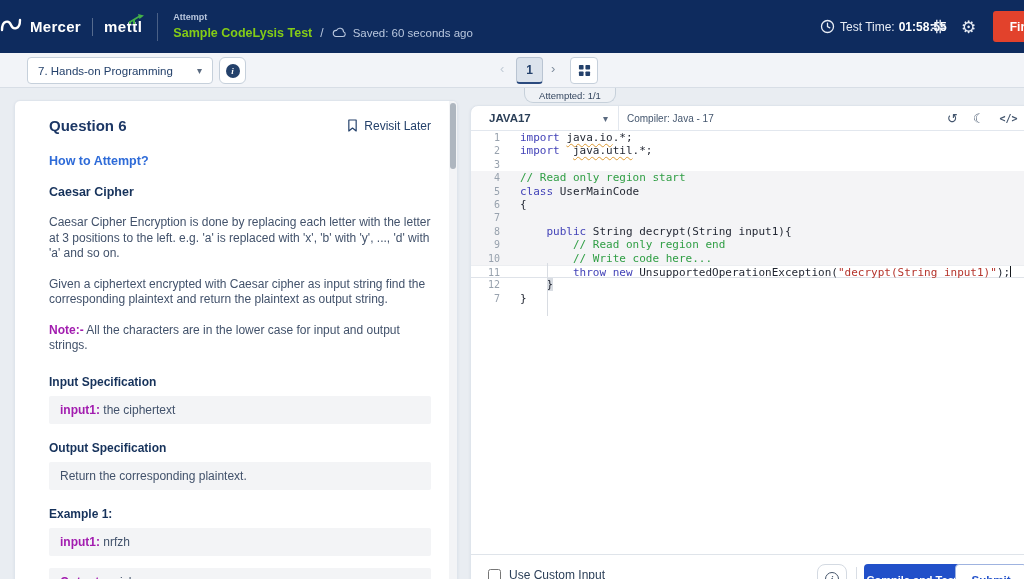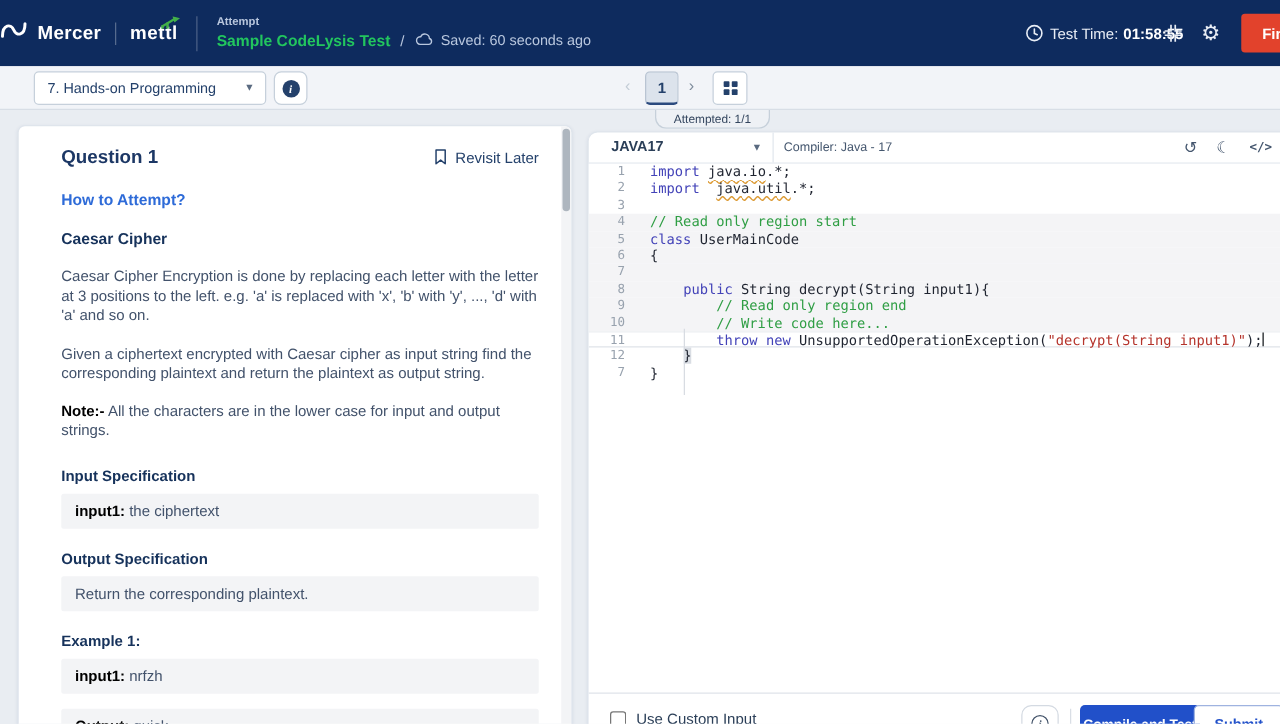--- a/index.html
+++ b/index.html
@@ -17,21 +17,21 @@
   .brand{ display:flex; align-items:center; }
   .mercer-word{ color:#fff; font-size:15px; font-weight:600; letter-spacing:.3px; margin-left:8px;}
   .hdiv{ width:1px; height:18px; background:rgba(255,255,255,.3); margin:0 11px;}
   .hdiv2{ width:1px; height:28px; background:rgba(255,255,255,.25); margin:0 15px;}
   .mettl-wrap{ position:relative; }
   .mettl-word{ color:#fff; font-size:15px; font-weight:700; letter-spacing:.5px;}
   .mettl-arrow{ position:absolute; top:-7px; right:-3px; }
   .test-context{ display:flex; flex-direction:column; justify-content:center; }
   .org-name{ font-size:9px; color:#b9c7de; font-weight:600; margin-bottom:2px;}
   .context-row{ display:flex; align-items:center; }
-  .test-name{ color:#22c55e; font-size:12.5px; font-weight:600;}
+  .test-name{ color:#84cc16; font-size:12.5px; font-weight:600;}
   .context-sep{ color:#b9c7de; font-size:12px; margin:0 8px;}
   .saved-status{ color:#b9c7de; font-size:11.5px; margin-left:6px;}
   .hdr-right-item{ position:absolute; top:0; height:53px; display:flex; align-items:center; }
   .test-time{ color:#e8edf5; font-size:12px; }
   .test-time b{ color:#fff; font-weight:700; margin-left:4px;}
   .icon-btn-hdr{ background:none; border:none; cursor:pointer; color:#e8edf5; font-family:"DejaVu Sans",sans-serif;}
   .gear-glyph{ font-size:17px; color:#e8edf5; }
   .finish-btn{
     position:absolute; left:993px; top:11px; height:31px; width:96px;
     background:var(--finish-red); color:#fff; border:none; border-radius:3px;
@@ -89,21 +89,21 @@
   .q-thumb{ position:absolute; right:1px; top:2px; width:6px; height:66px; background:#aeb6bf; border-radius:3px; cursor:grab;}
   .q-content{ padding:16px 26px 0 34px; }
   .q-title-row{ display:flex; align-items:center; justify-content:space-between; margin-bottom:17px;}
   .q-title{ font-size:15px; font-weight:700; color:#1c3765; }
   .revisit{ display:flex; gap:6px; background:none; border:none; cursor:pointer; font-family:inherit;}
   .revisit span{ font-size:12px; color:#24416b; }
   .how-to{ font-size:12.5px; font-weight:600; color:var(--link); margin-bottom:17px; cursor:pointer; display:inline-block;}
   .q-heading{ font-size:12.5px; font-weight:700; color:#16325b; margin-bottom:16px;}
   .q-para{ font-size:12px; color:#42526b; line-height:15.5px; margin-bottom:15px;}
   .q-note{ margin-bottom:21px; }
-  .q-note b, .spec-label{ color:#000000; font-weight:700; }
+  .q-note b, .spec-label{ color:#a21caf; font-weight:700; }
   .spec-heading{ font-size:12px; font-weight:700; color:#16325b; margin-bottom:7px;}
   .spec-box{
     background:#f3f4f6; border-radius:2px; padding:7px 11px; font-size:12px;
     color:#42526b; margin-bottom:17px;
   }
   .spec-box.tight{ margin-bottom:12px; }
   
   .editor-card{
     position:absolute; left:470px; top:105px; width:560px; height:500px;
     background:#fff; border:1px solid #dfe5ec; border-radius:8px 0 0 0;
@@ -251,21 +251,21 @@
       <rect x="1" y="8" width="5" height="5" rx="0.8" fill="#24416b"></rect>
       <rect x="8" y="8" width="5" height="5" rx="0.8" fill="#24416b"></rect>
     </svg>
   </button>
 </div>
 <div class="attempted-tab">Attempted: 1/1</div>
 
 <div class="question-card">
   <div class="q-content">
     <div class="q-title-row">
-      <span class="q-title">Question 1</span>
+      <span class="q-title">Question 6</span>
       <button class="revisit">
         <svg width="11" height="13" viewBox="0 0 12 14" fill="none">
           <path d="M2 1 h8 v12 L6 9.8 2 13 Z" stroke="#24416b" stroke-width="1.3" stroke-linejoin="round"></path>
         </svg>
         <span>Revisit Later</span>
       </button>
     </div>
     <span class="how-to">How to Attempt?</span>
     <div class="q-heading">Caesar Cipher</div>
     <p class="q-para">Caesar Cipher Encryption is done by replacing each letter with the letter at 3 positions to the left. e.g. 'a' is replaced with 'x', 'b' with 'y', ..., 'd' with 'a' and so on.</p>

